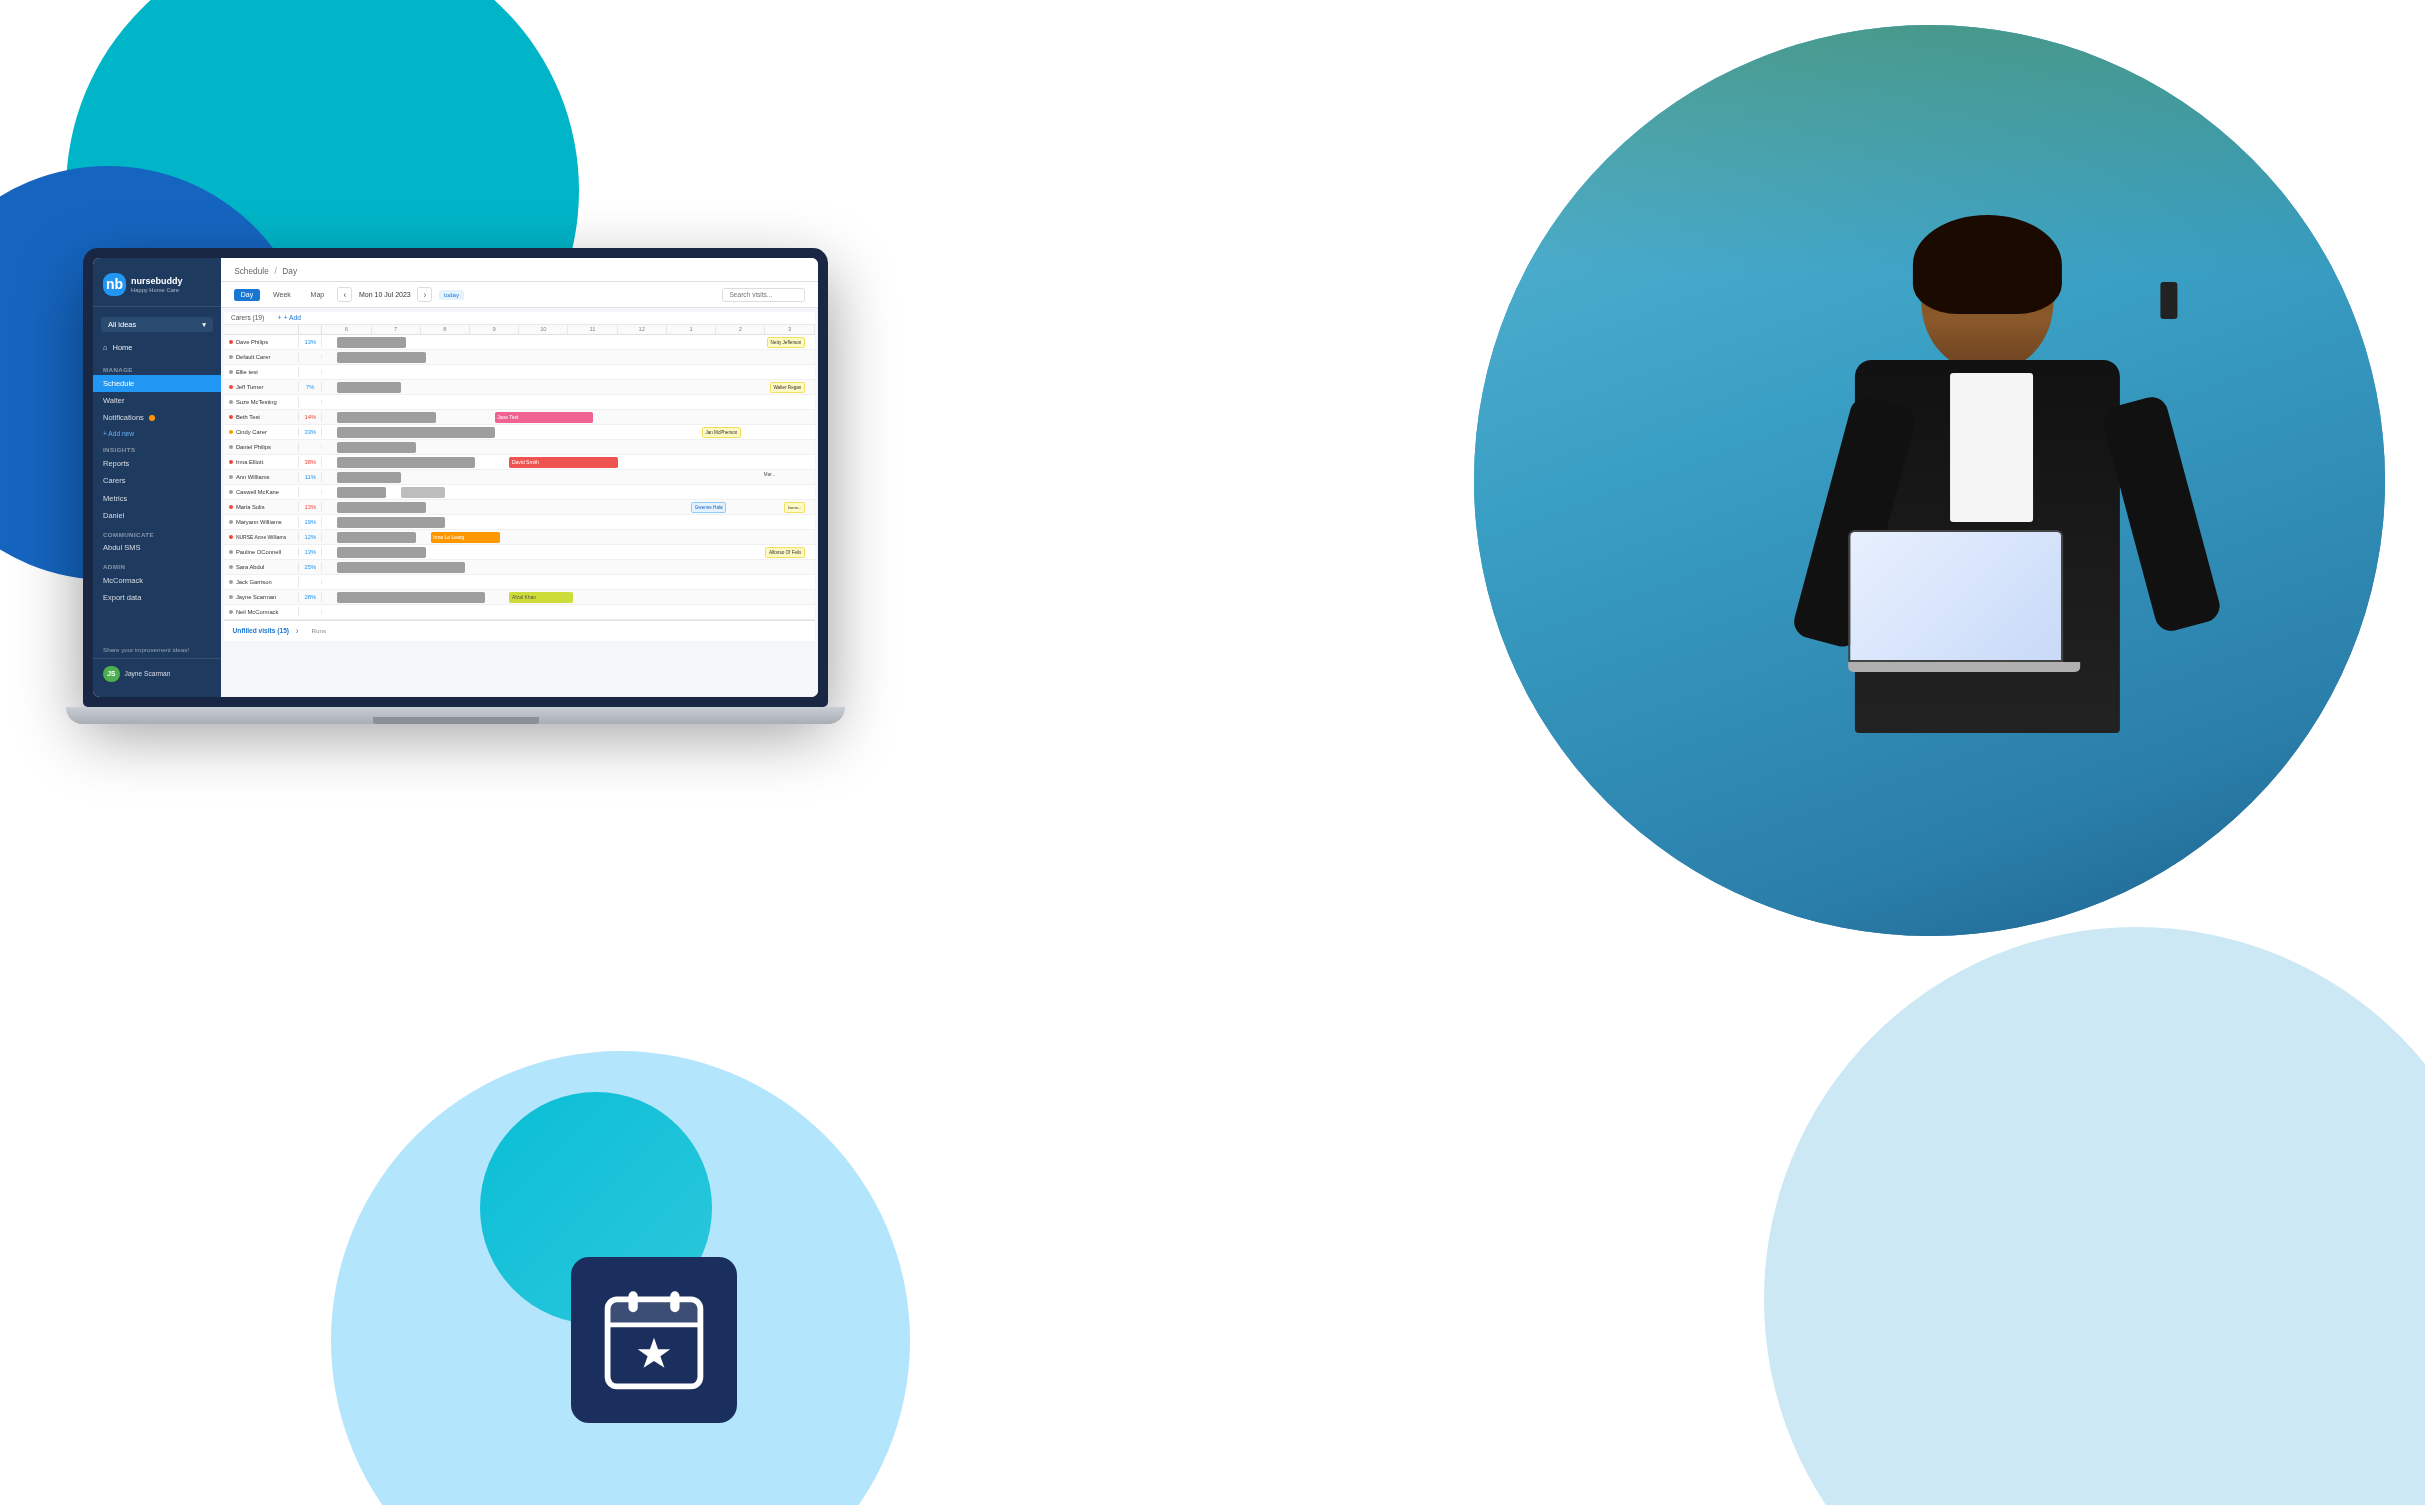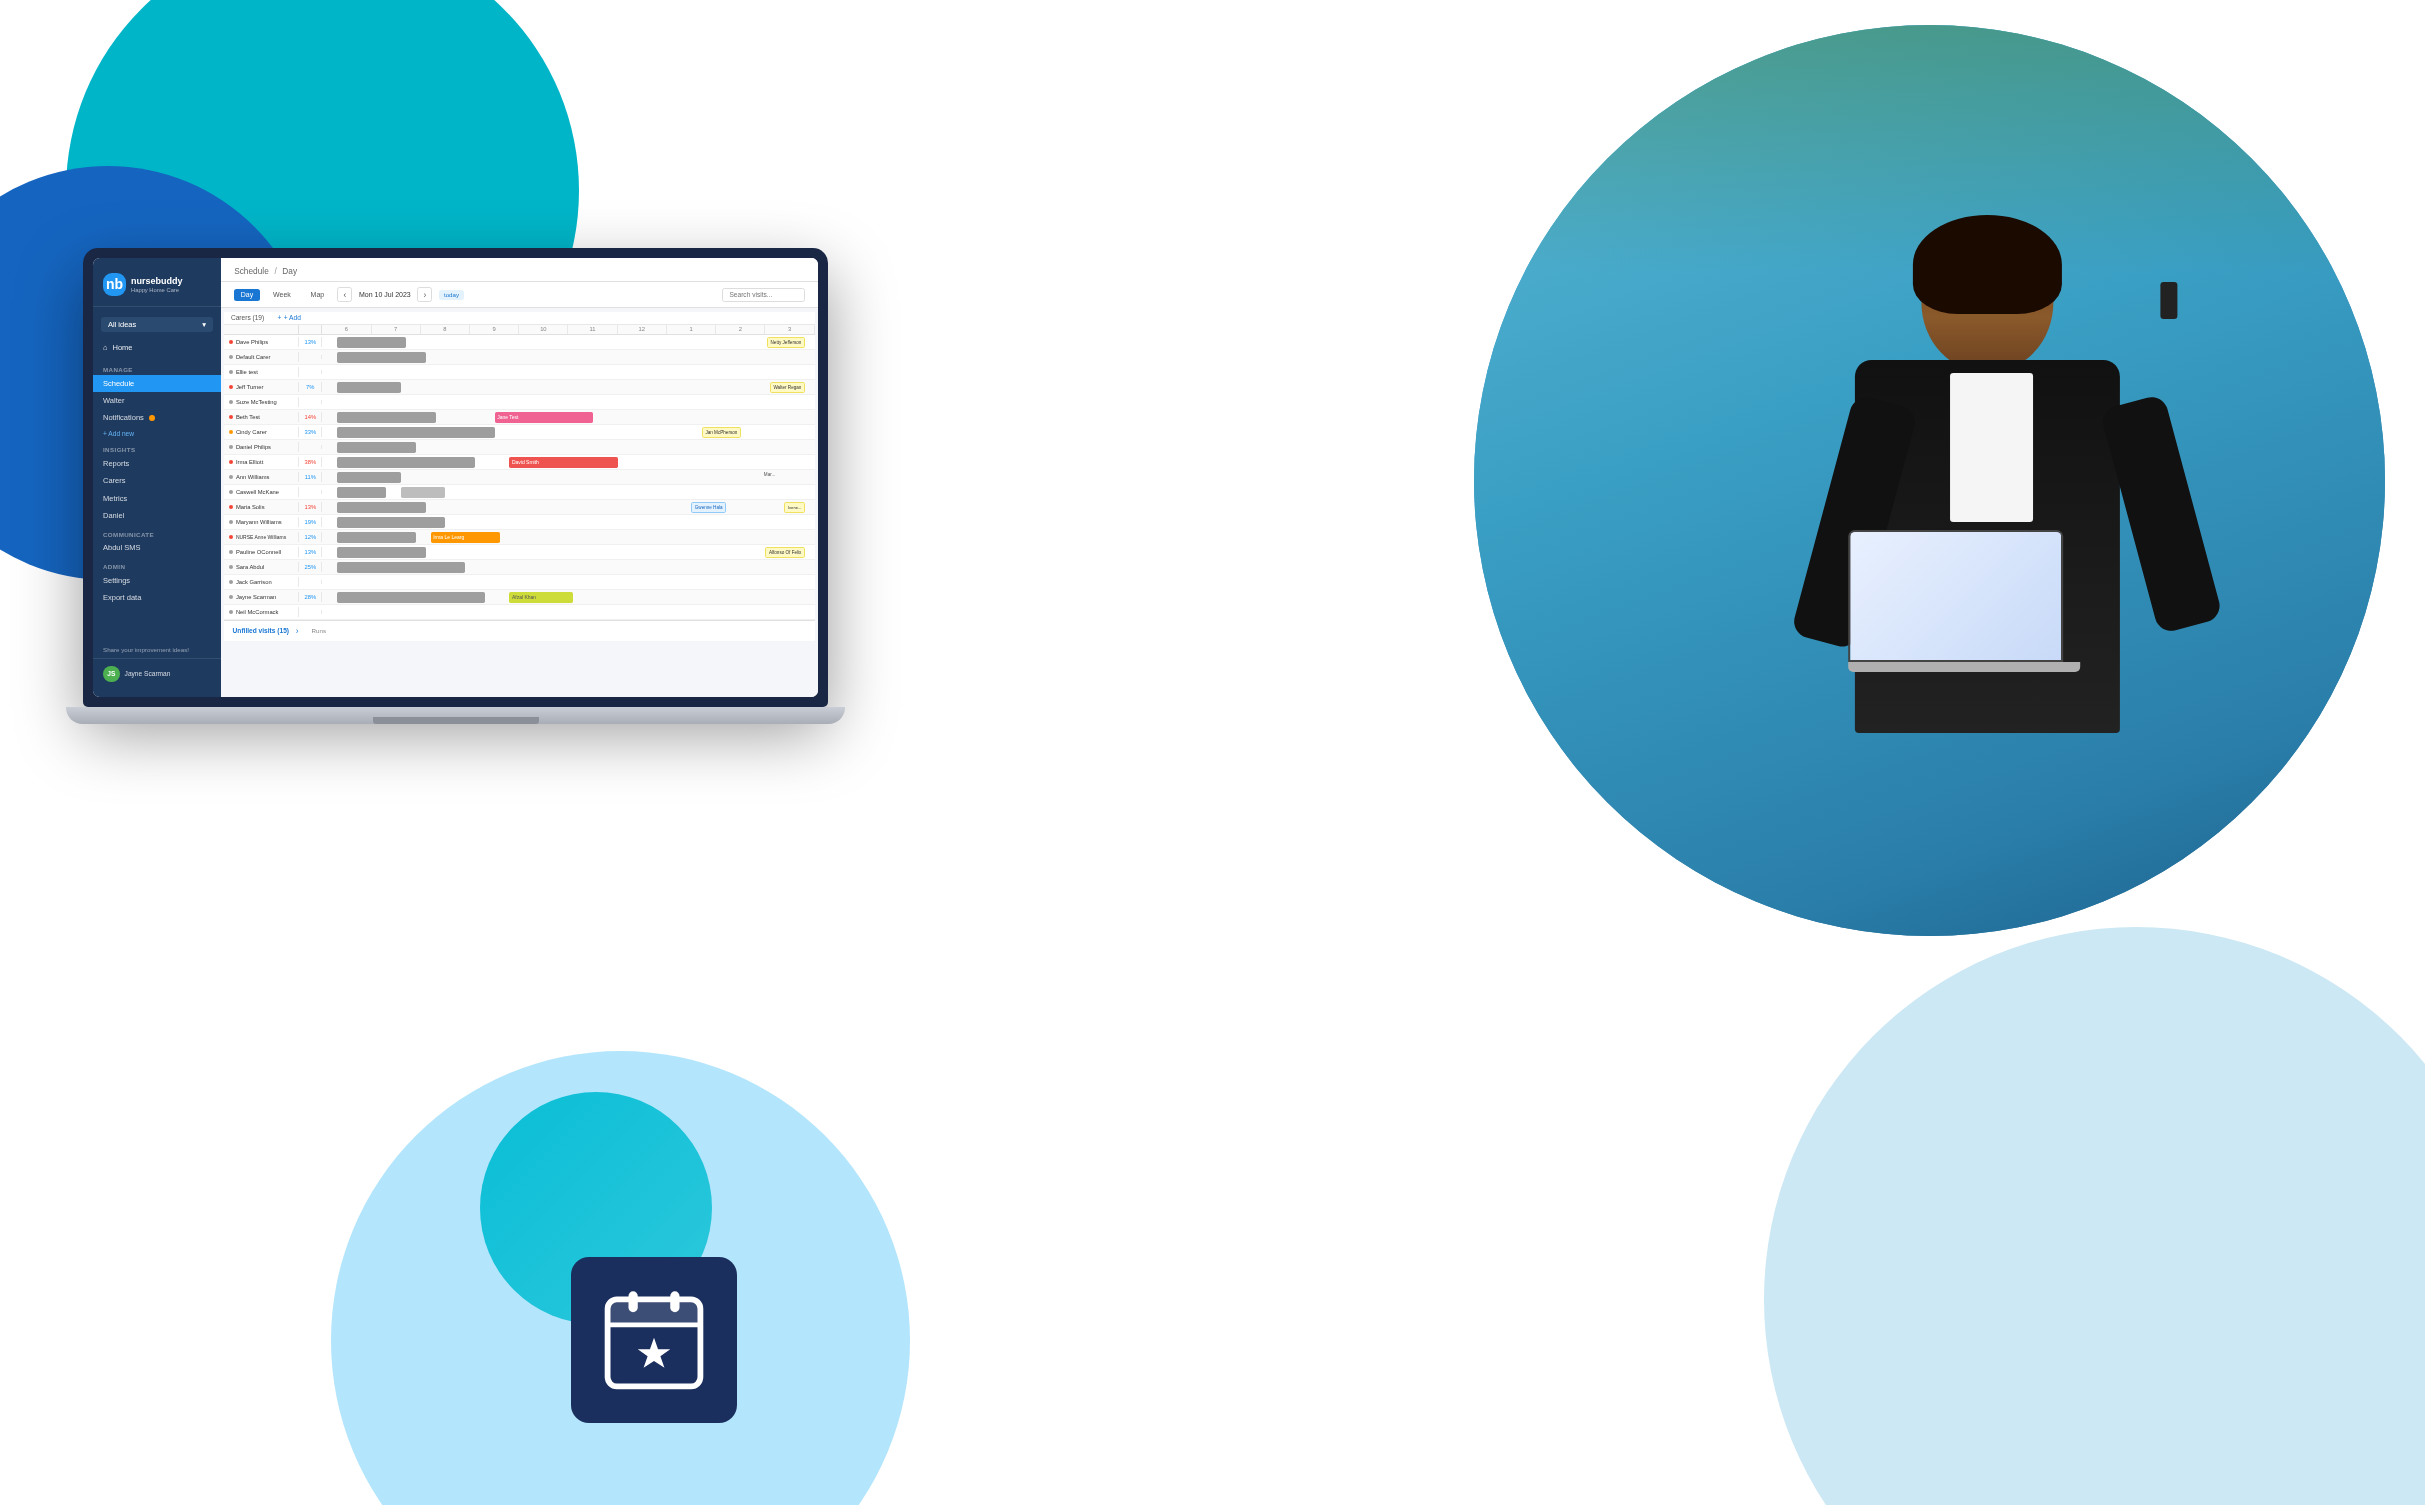--- a/index.html
+++ b/index.html
@@ -619,21 +619,21 @@
 
           <div class="nav-section-label">Communicate</div>
 
           <div class="nav-item">
             <span>Abdul SMS</span>
           </div>
 
           <div class="nav-section-label">Admin</div>
 
           <div class="nav-item">
-            <span>Settings</span>
+            <span>McCormack</span>
           </div>
 
           <div class="nav-item">
             <span>Export data</span>
           </div>
         </div>
 
         <div class="share-link">
           <span>Share your improvement ideas!</span>
         </div>

